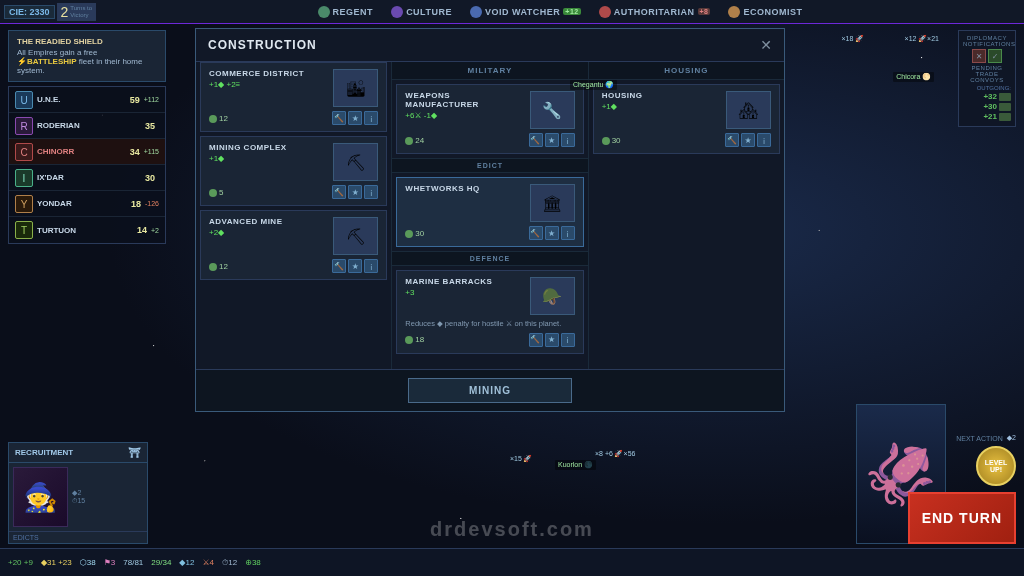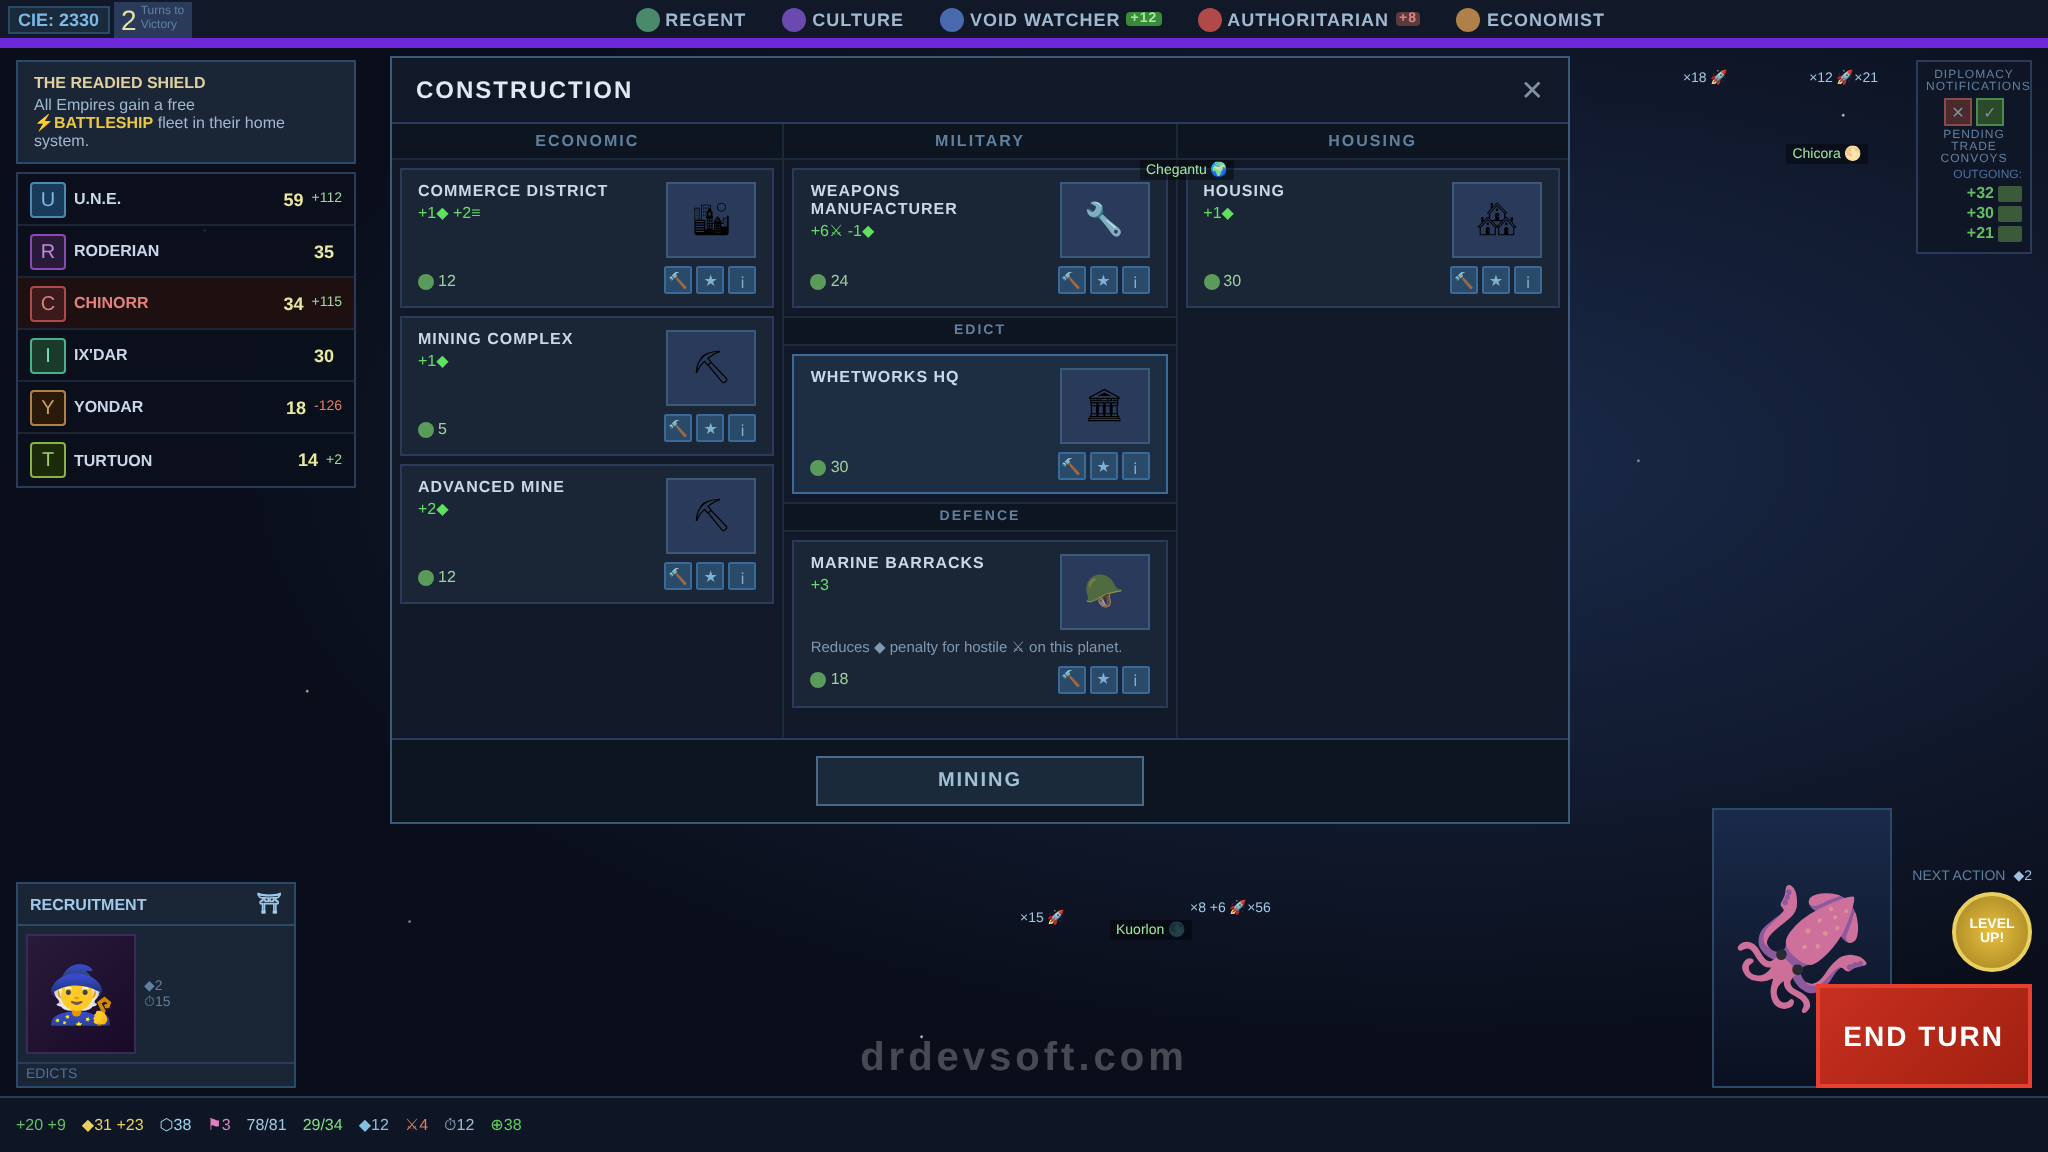--- a/index.html
+++ b/index.html
@@ -41,21 +41,21 @@
     .top-bar {
       position: absolute;
       top: 0;
       left: 0;
       right: 0;
       height: 24px;
       background: #111827;
       display: flex;
       align-items: center;
       z-index: 100;
-      border-bottom: 5px solid #6d28d9;
+      border-bottom: 1px solid #6d28d9;
     }
     .top-bar-left {
       display: flex;
       align-items: center;
       gap: 2px;
       padding-left: 4px;
     }
     .cie-badge {
       background: #1a2a3a;
       border: 1px solid #2a4a6a;
@@ -104,21 +104,21 @@
       font-size: 7px;
       padding: 0 2px;
       border-radius: 2px;
     }
 
     
     .left-panel {
       position: absolute;
       left: 8px;
       top: 30px;
-      width: 170px;
+      width: 158px;
       z-index: 50;
     }
     .notification-card {
       background: #1a2535;
       border: 1px solid #2a4a6a;
       padding: 6px 8px;
       margin-bottom: 4px;
       font-size: 8px;
       color: #a0b8d0;
     }
@@ -591,21 +591,20 @@
 </div>
 
 <div class="modal">
   <div class="modal-header">
     <span class="modal-title">CONSTRUCTION</span>
     <button class="modal-close">✕</button>
   </div>
   <div class="modal-body">
 
     <div class="col">
-      <div class="col-header">ECONOMIC</div>
 
       <div class="building-card">
         <div class="building-row">
           <div class="building-info">
             <div class="building-name">COMMERCE DISTRICT</div>
             <div class="building-stat">+1◆ +2≡</div>
           </div>
           <div class="building-icon">🏙</div>
         </div>
         <div class="building-footer">

